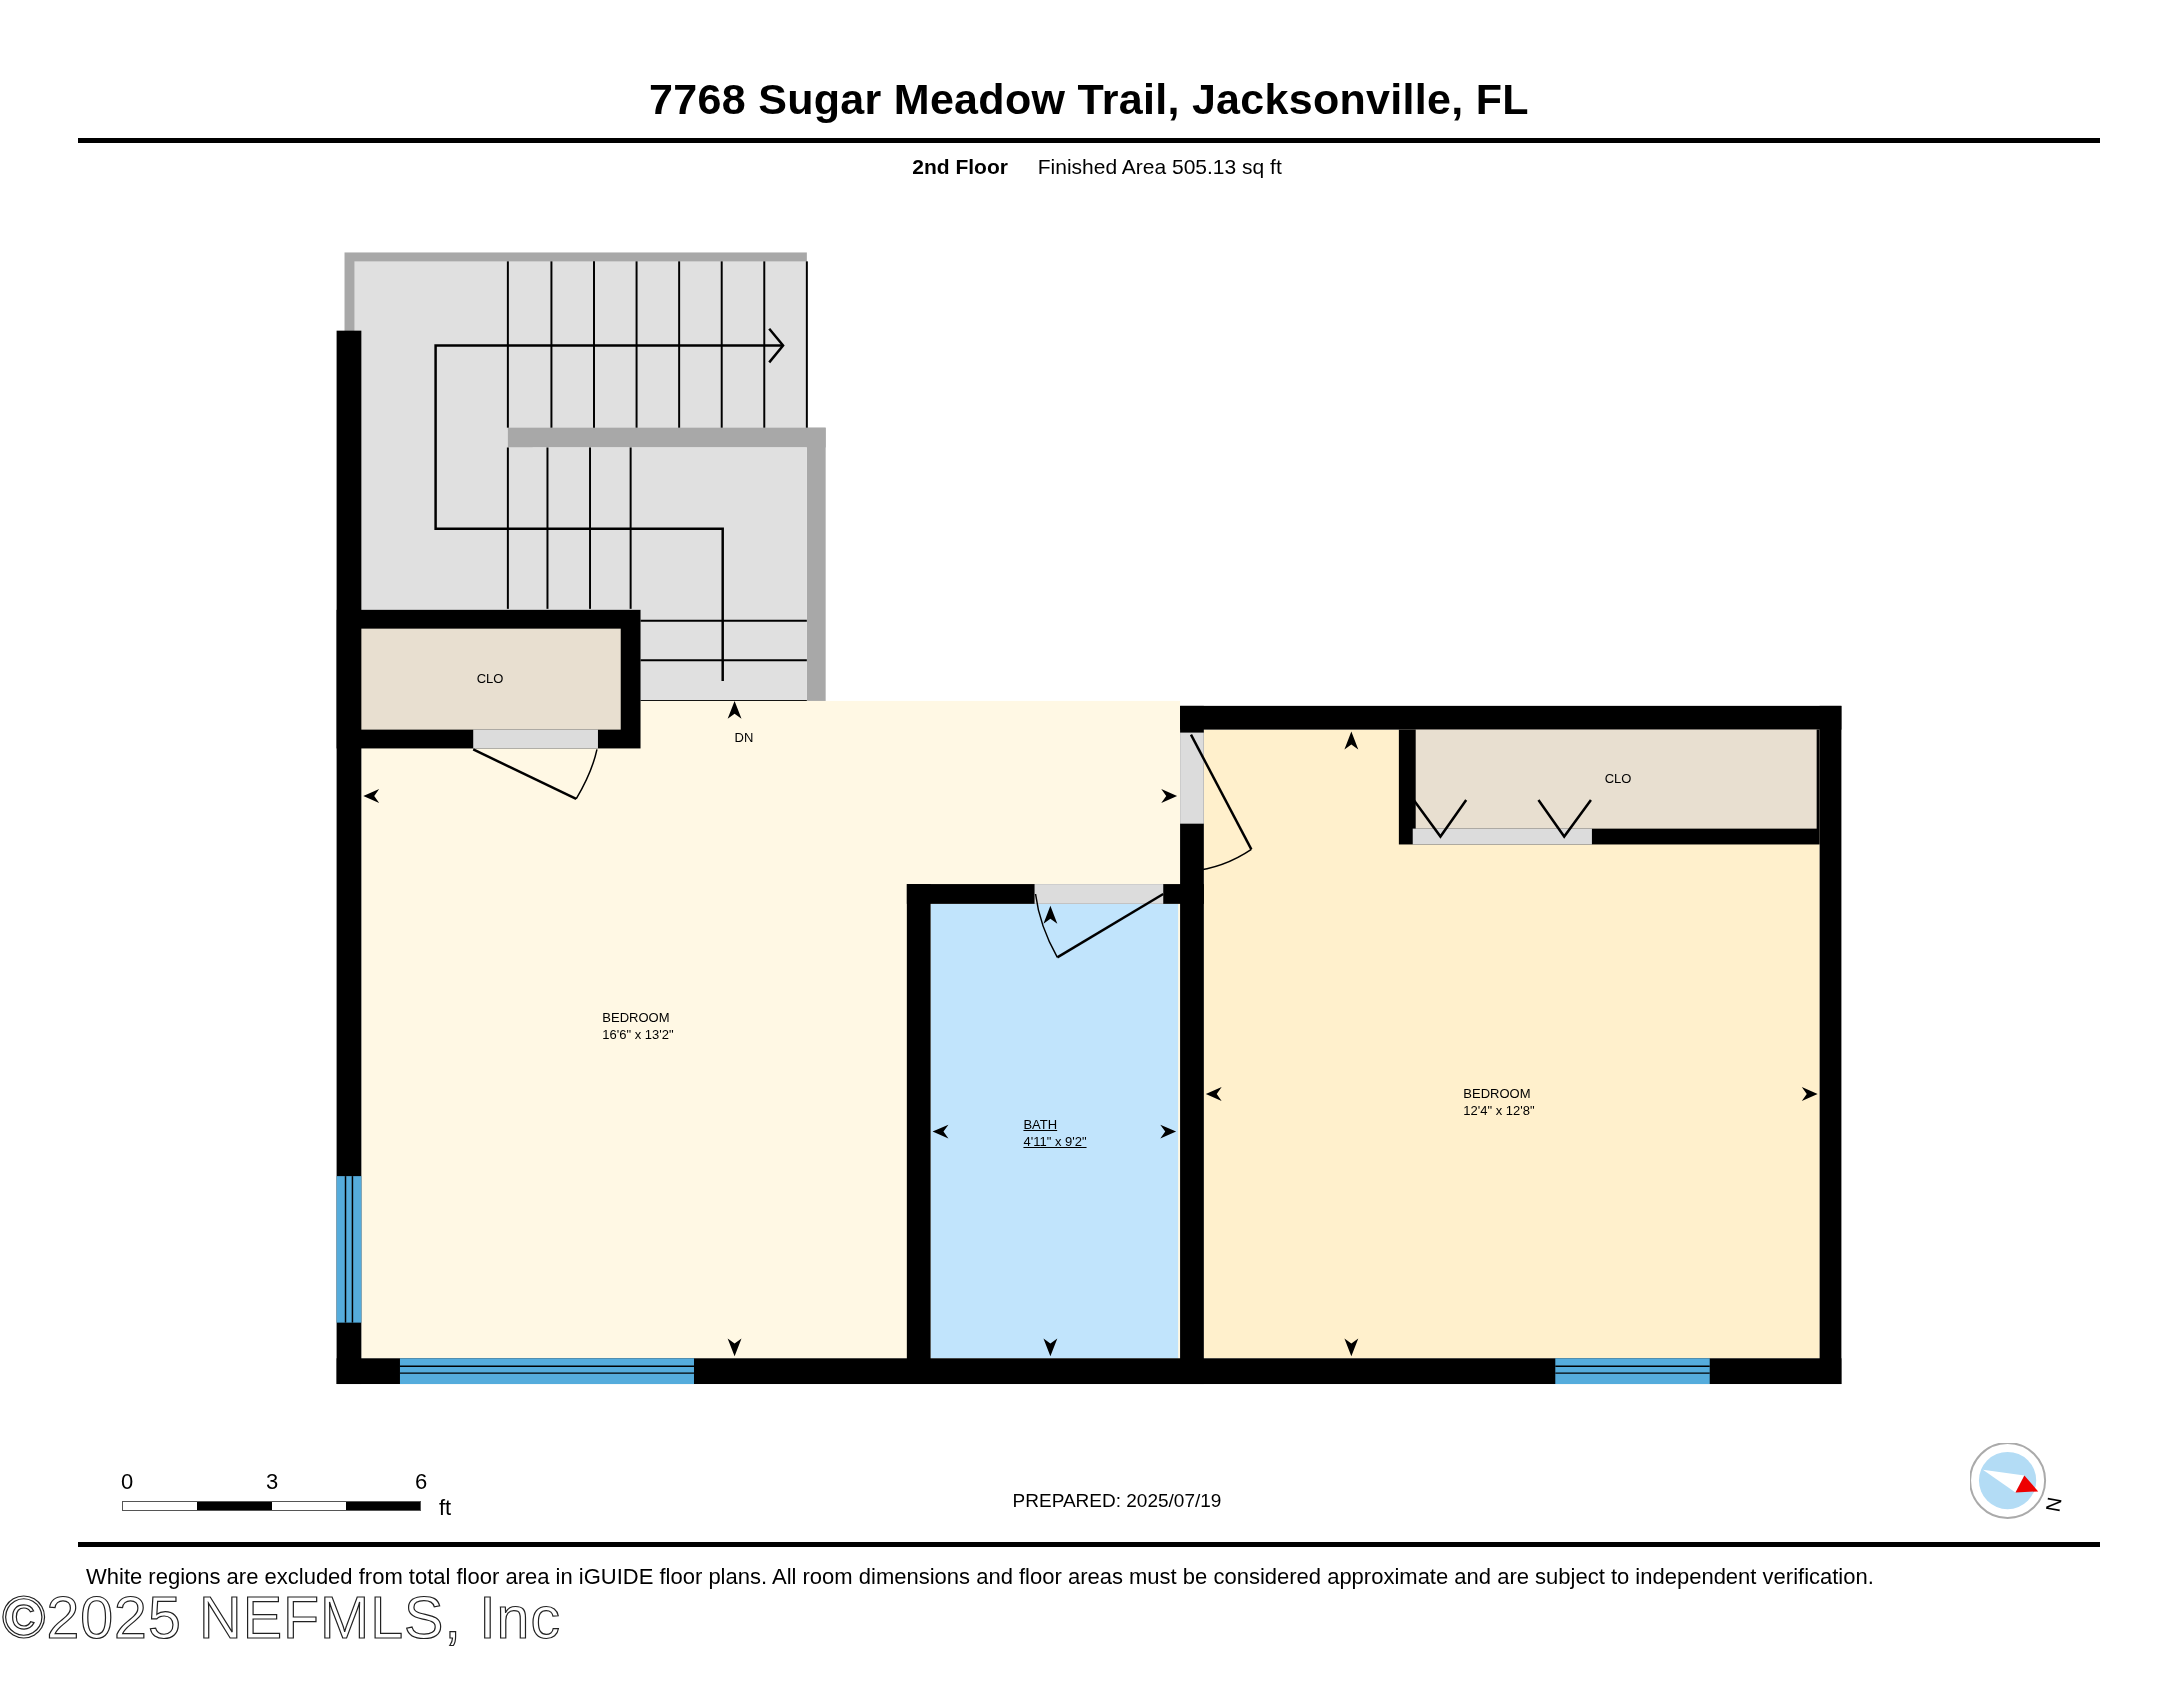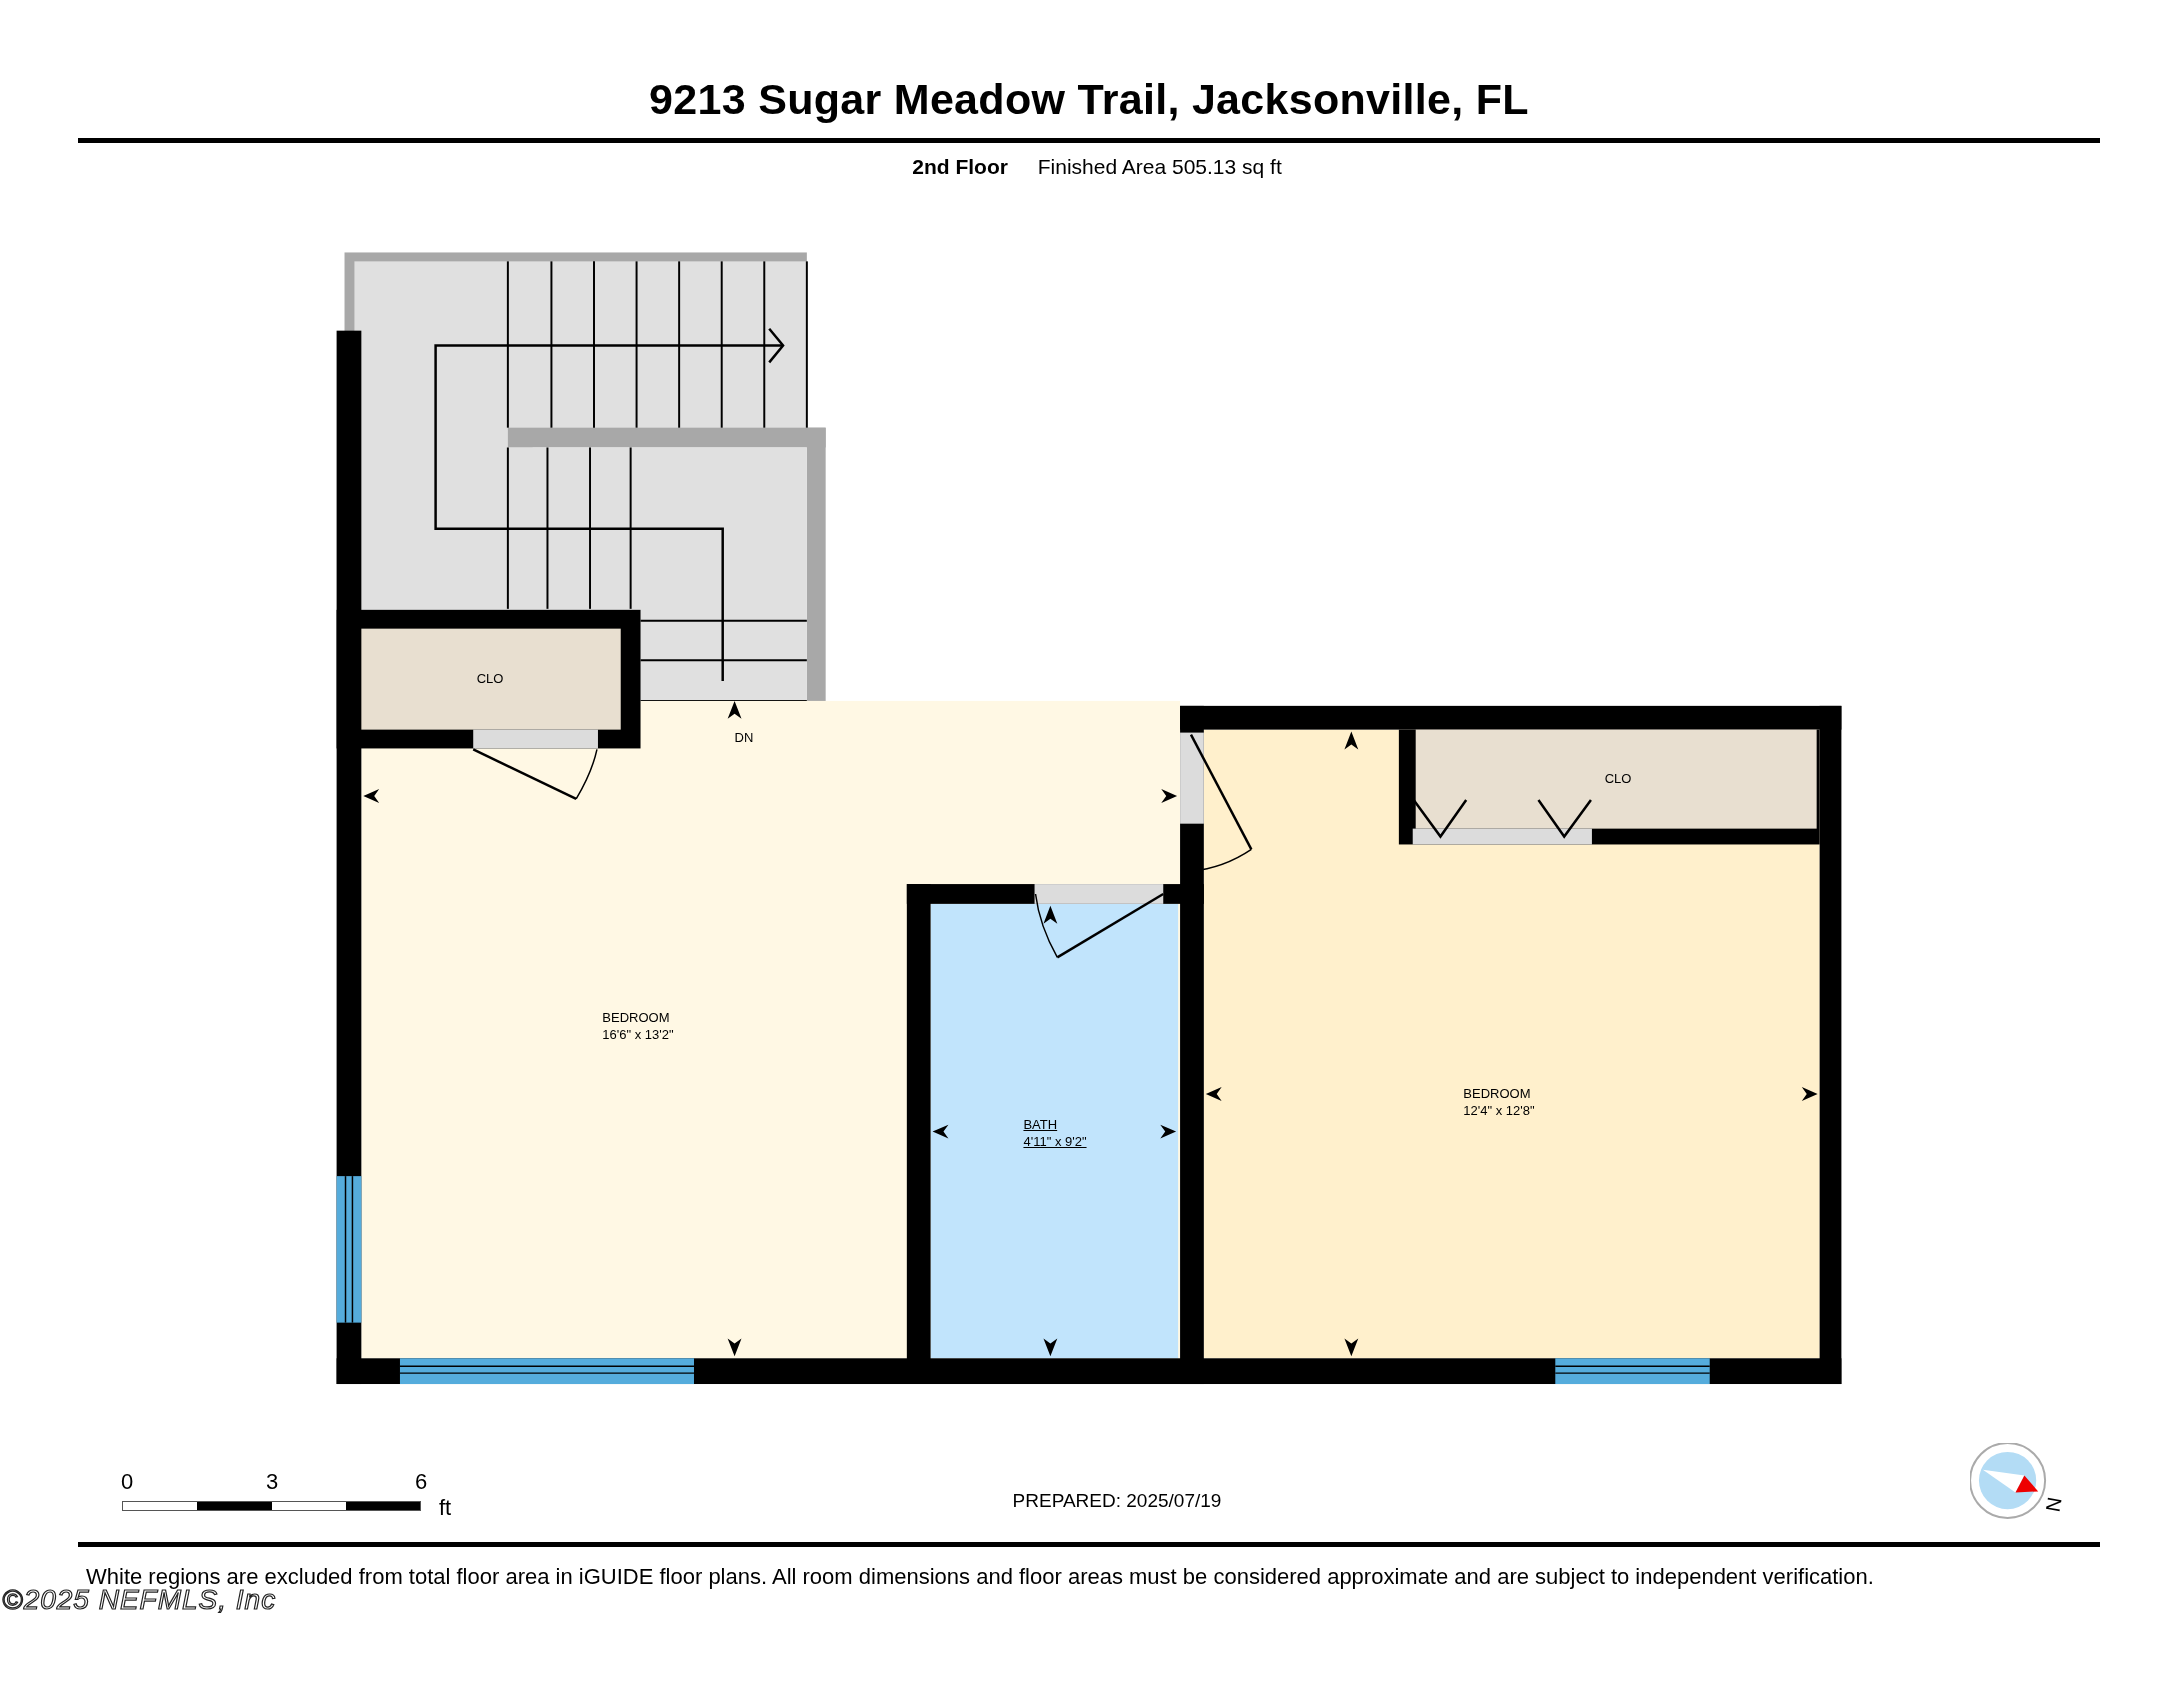--- a/index.html
+++ b/index.html
@@ -15,26 +15,26 @@
   .scale { position: absolute; left: 122px; top: 1469px; width: 337px; height: 69px; }
   .scale .tick { position: absolute; top: 0; font-size: 22px; transform: translateX(-50%); }
   .scale .bar { position: absolute; top: 32px; left: 0; width: 299px; height: 10px; border: 1px solid #555; display: flex; box-sizing: border-box; }
   .scale .bar span { flex: 1; height: 100%; }
   .scale .bar .w { background: #fff; }
   .scale .bar .b { background: #000; }
   .scale .unit { position: absolute; left: 317px; top: 26px; font-size: 22px; }
   .prepared { position: absolute; top: 1490px; left: 0; width: 2178px; text-align: center; font-size: 19px; padding-left: 28px; }
   .compass { position: absolute; left: 1970px; top: 1443px; width: 89px; height: 79px; }
   .disclaimer { position: absolute; top: 1564px; left: 86px; font-size: 22px; }
-  .copyright { position: absolute; top: 1584px; left: 2px; font-size: 28px; color: #fff; -webkit-text-stroke: 1.2px #222; letter-spacing: 1px; font-style: italic; }
+  .copyright { position: absolute; top: 1584px; left: 2px; font-size: 59px; color: #fff; -webkit-text-stroke: 1.2px #222; letter-spacing: 1px; }
 </style>
 </head>
 <body>
 
-<div class="title">9213 Sugar Meadow Trail, Jacksonville, FL</div>
+<div class="title">7768 Sugar Meadow Trail, Jacksonville, FL</div>
 <div class="rule top"></div>
 <div class="subtitle">
   <span class="floor">2nd Floor</span>
   <span>Finished Area 505.13 sq ft</span>
 </div>
 
 <svg class="plan" viewBox="0 0 2200 1700" xmlns="http://www.w3.org/2000/svg">
 
   <g>
     <rect x="348" y="255" width="467" height="182" fill="#a8a8a8"></rect>

